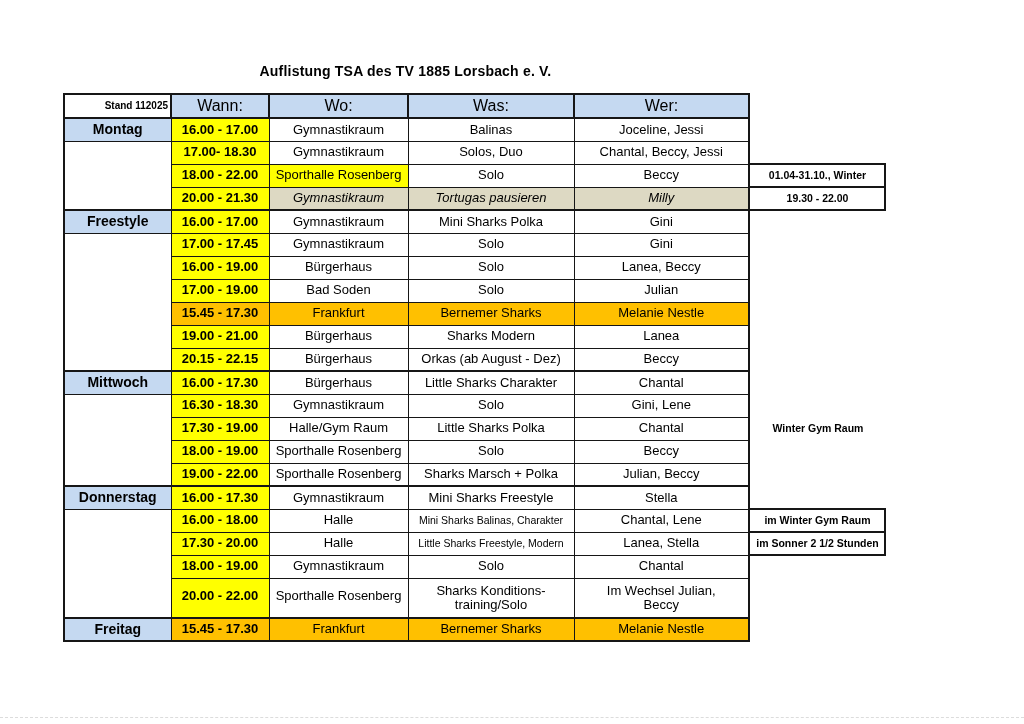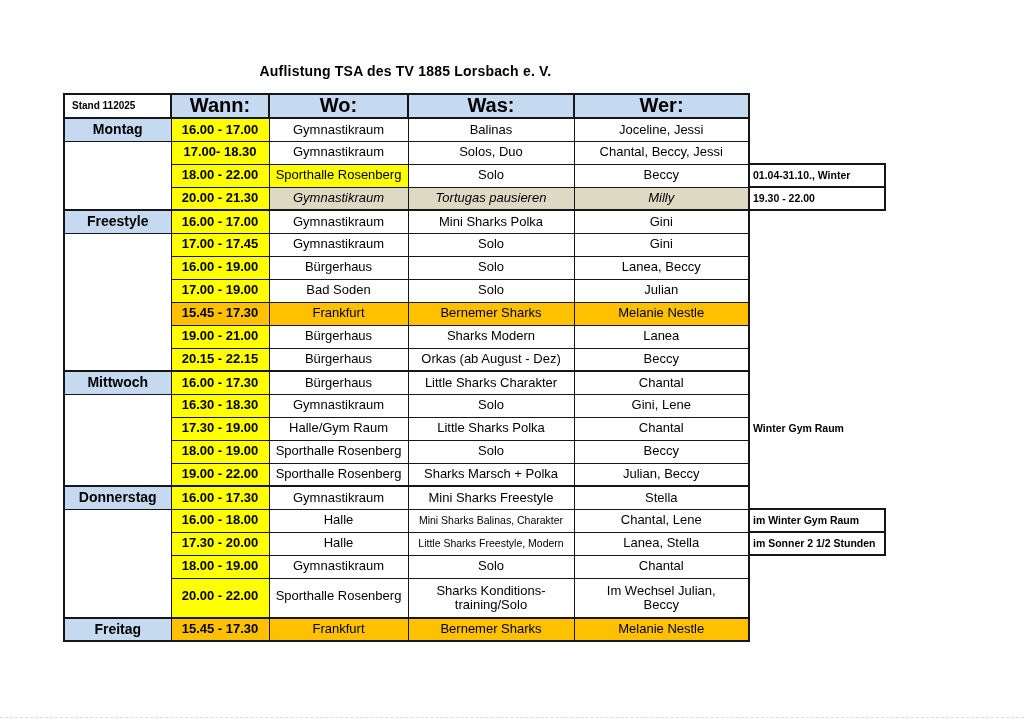--- a/index.html
+++ b/index.html
@@ -39,26 +39,26 @@
   td.b { border: 1px solid #161616; }
   tr.group-start td.b { border-top-width: 2px; }
   tr.last-row td.b { border-bottom-width: 2px; }
   td.col-first { border-left-width: 2px; margin-top: 12px; }
   td.col-wer { border-right-width: 2px; }
 
   thead tr { height: 24px; }
   thead td.b {
     border-width: 2px;
     background: var(--blue, #C5D9F1);
-    font-size: 20px;
-    font-weight: bold;
+    font-size: 16px;
+    font-weight: normal;
   }
   thead td.stand-cell {
     background: #ffffff;
-    text-align: left;
+    text-align: right;
     font-size: 10px;
     font-weight: bold;
     padding-left: 7px;
   }
   td.day-label {
     background: var(--blue, #C5D9F1);
     font-weight: bold;
     font-size: 14px;
   }
   td.day-empty { background: #ffffff; }
@@ -70,21 +70,21 @@
   td.small-was { font-size: 10.5px; }
 
   tr.tall { height: 40px; }
   td.vbottom { vertical-align: bottom; padding-bottom: 14px; }
   td.pre { white-space: pre-line; }
 
   
   td.note {
     border: none;
     background: transparent;
-    text-align: left;
+    text-align: center;
     font-size: 10.5px;
     font-weight: bold;
     padding-left: 3px;
     margin-left: 19px;
   }
   td.note.boxed {
     border: 2px solid #161616;
     background: #ffffff;
   }
   .bottom-line {

